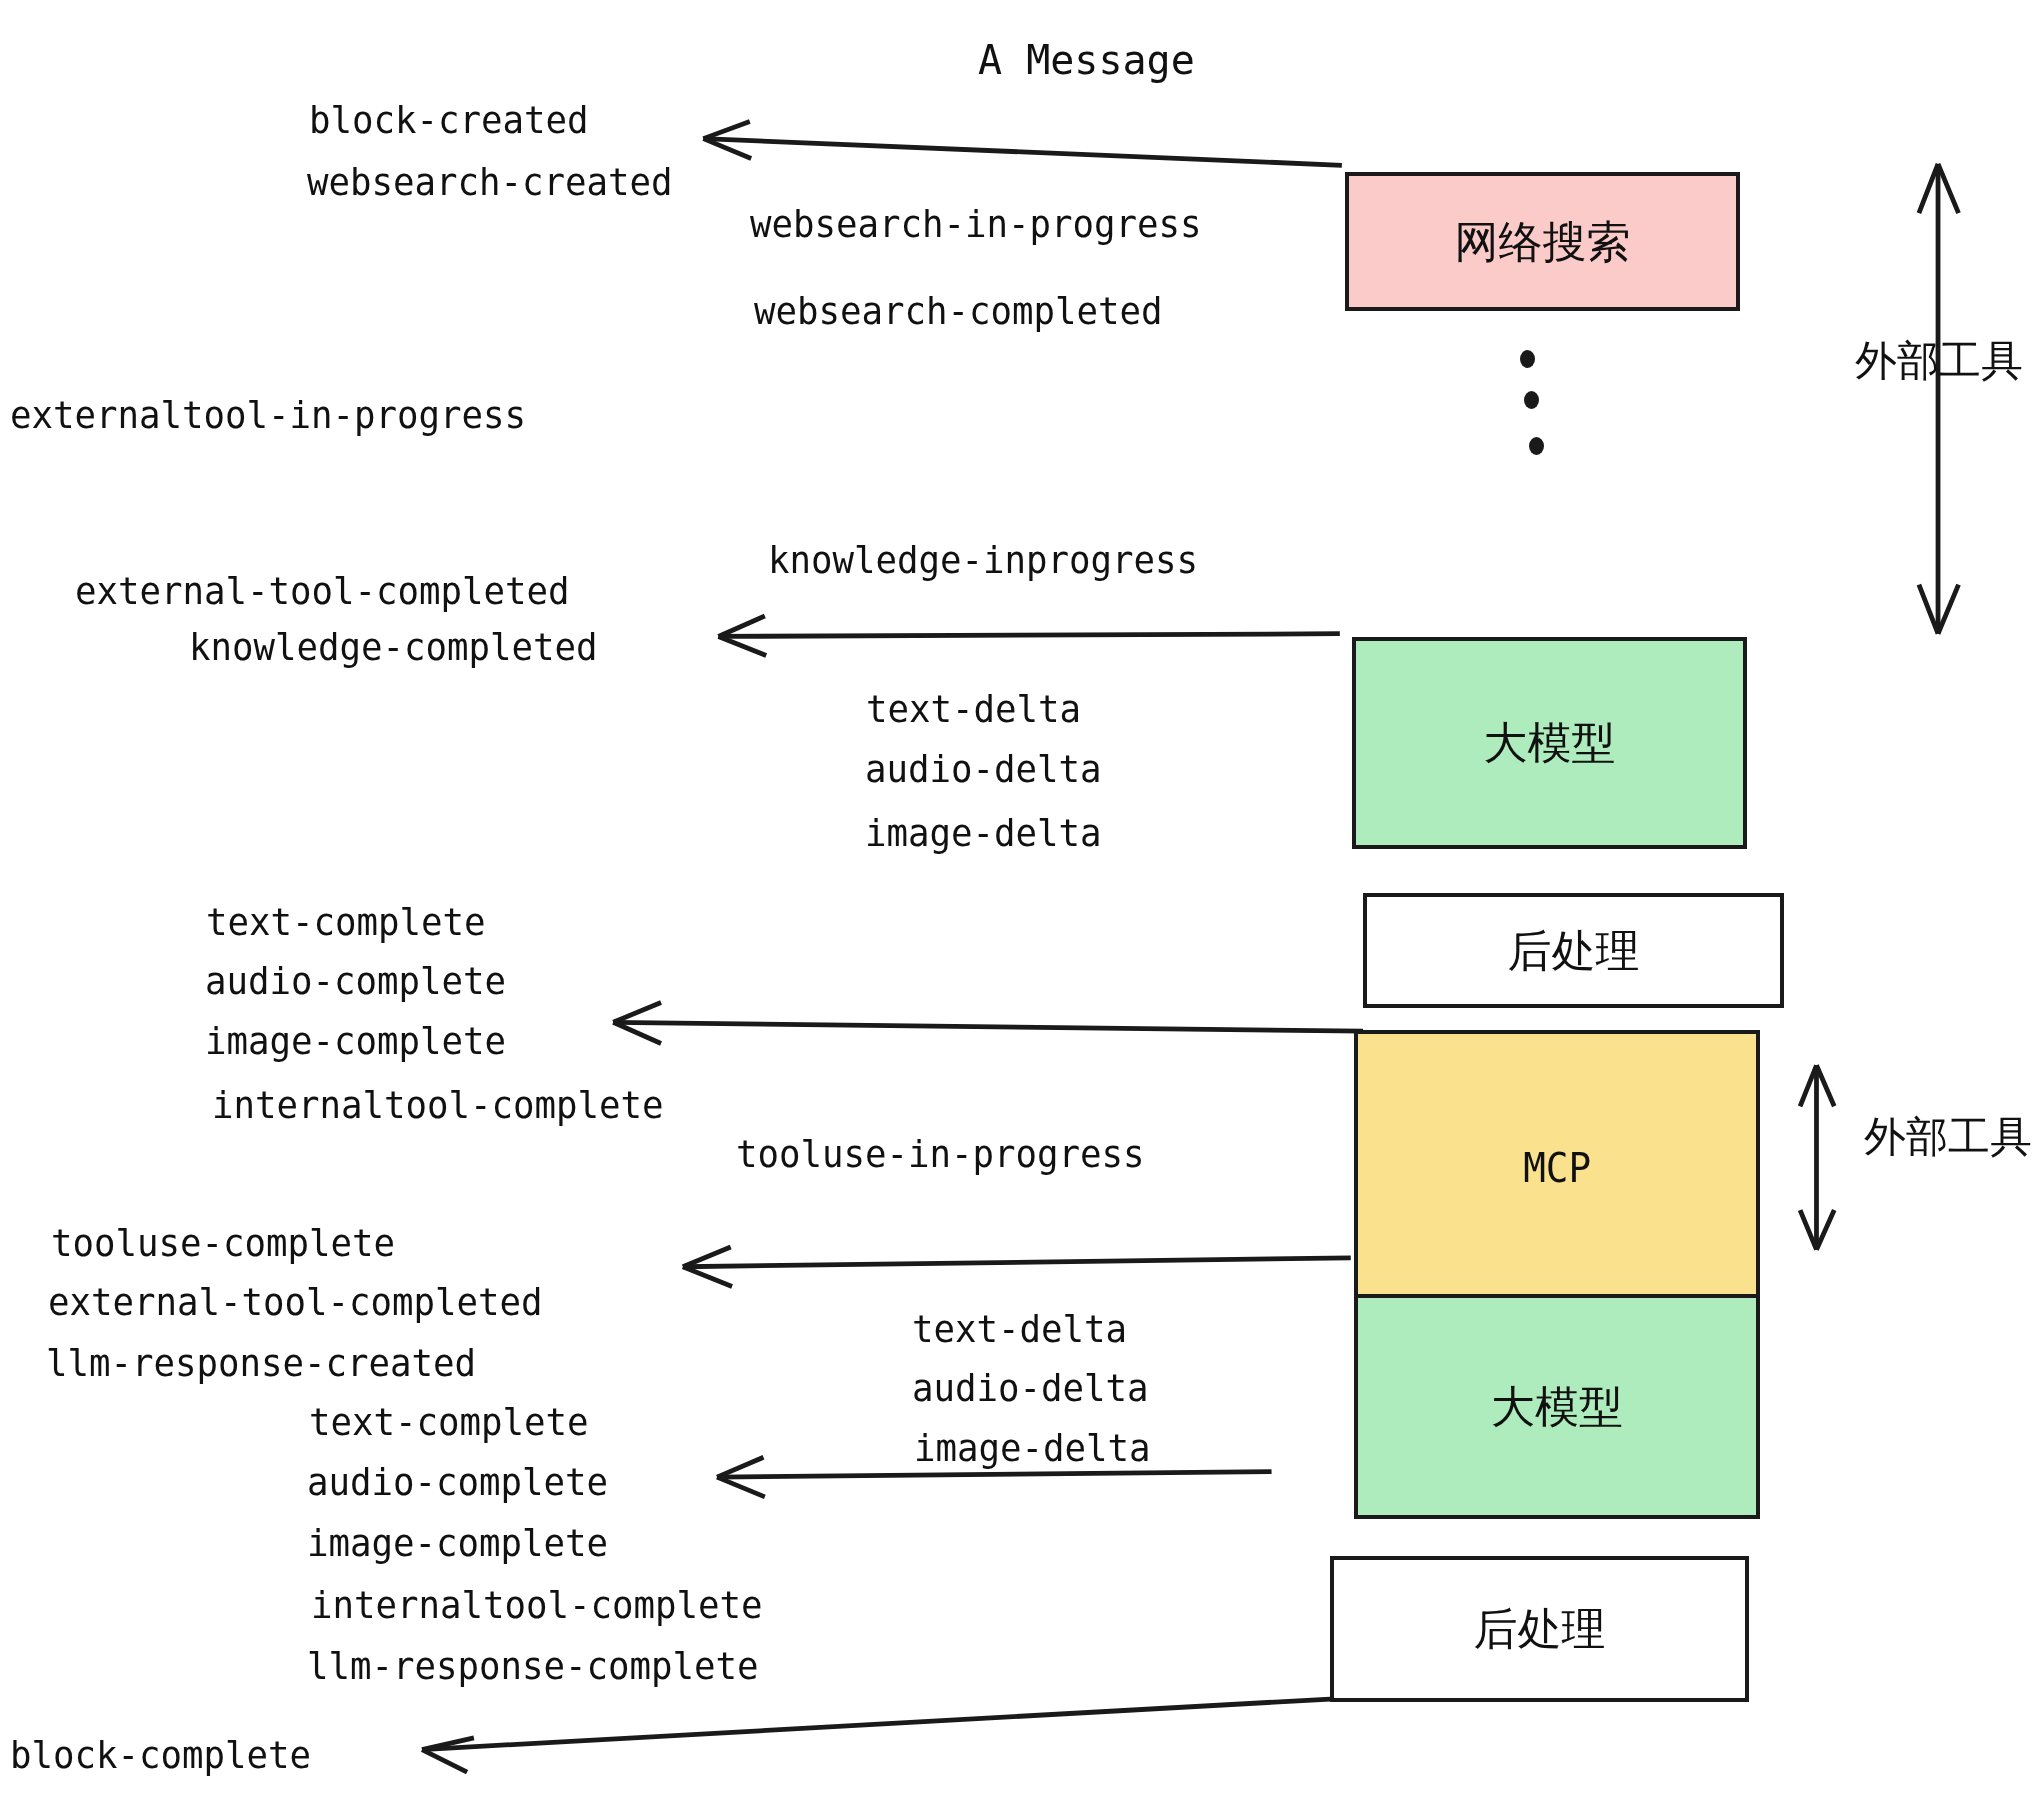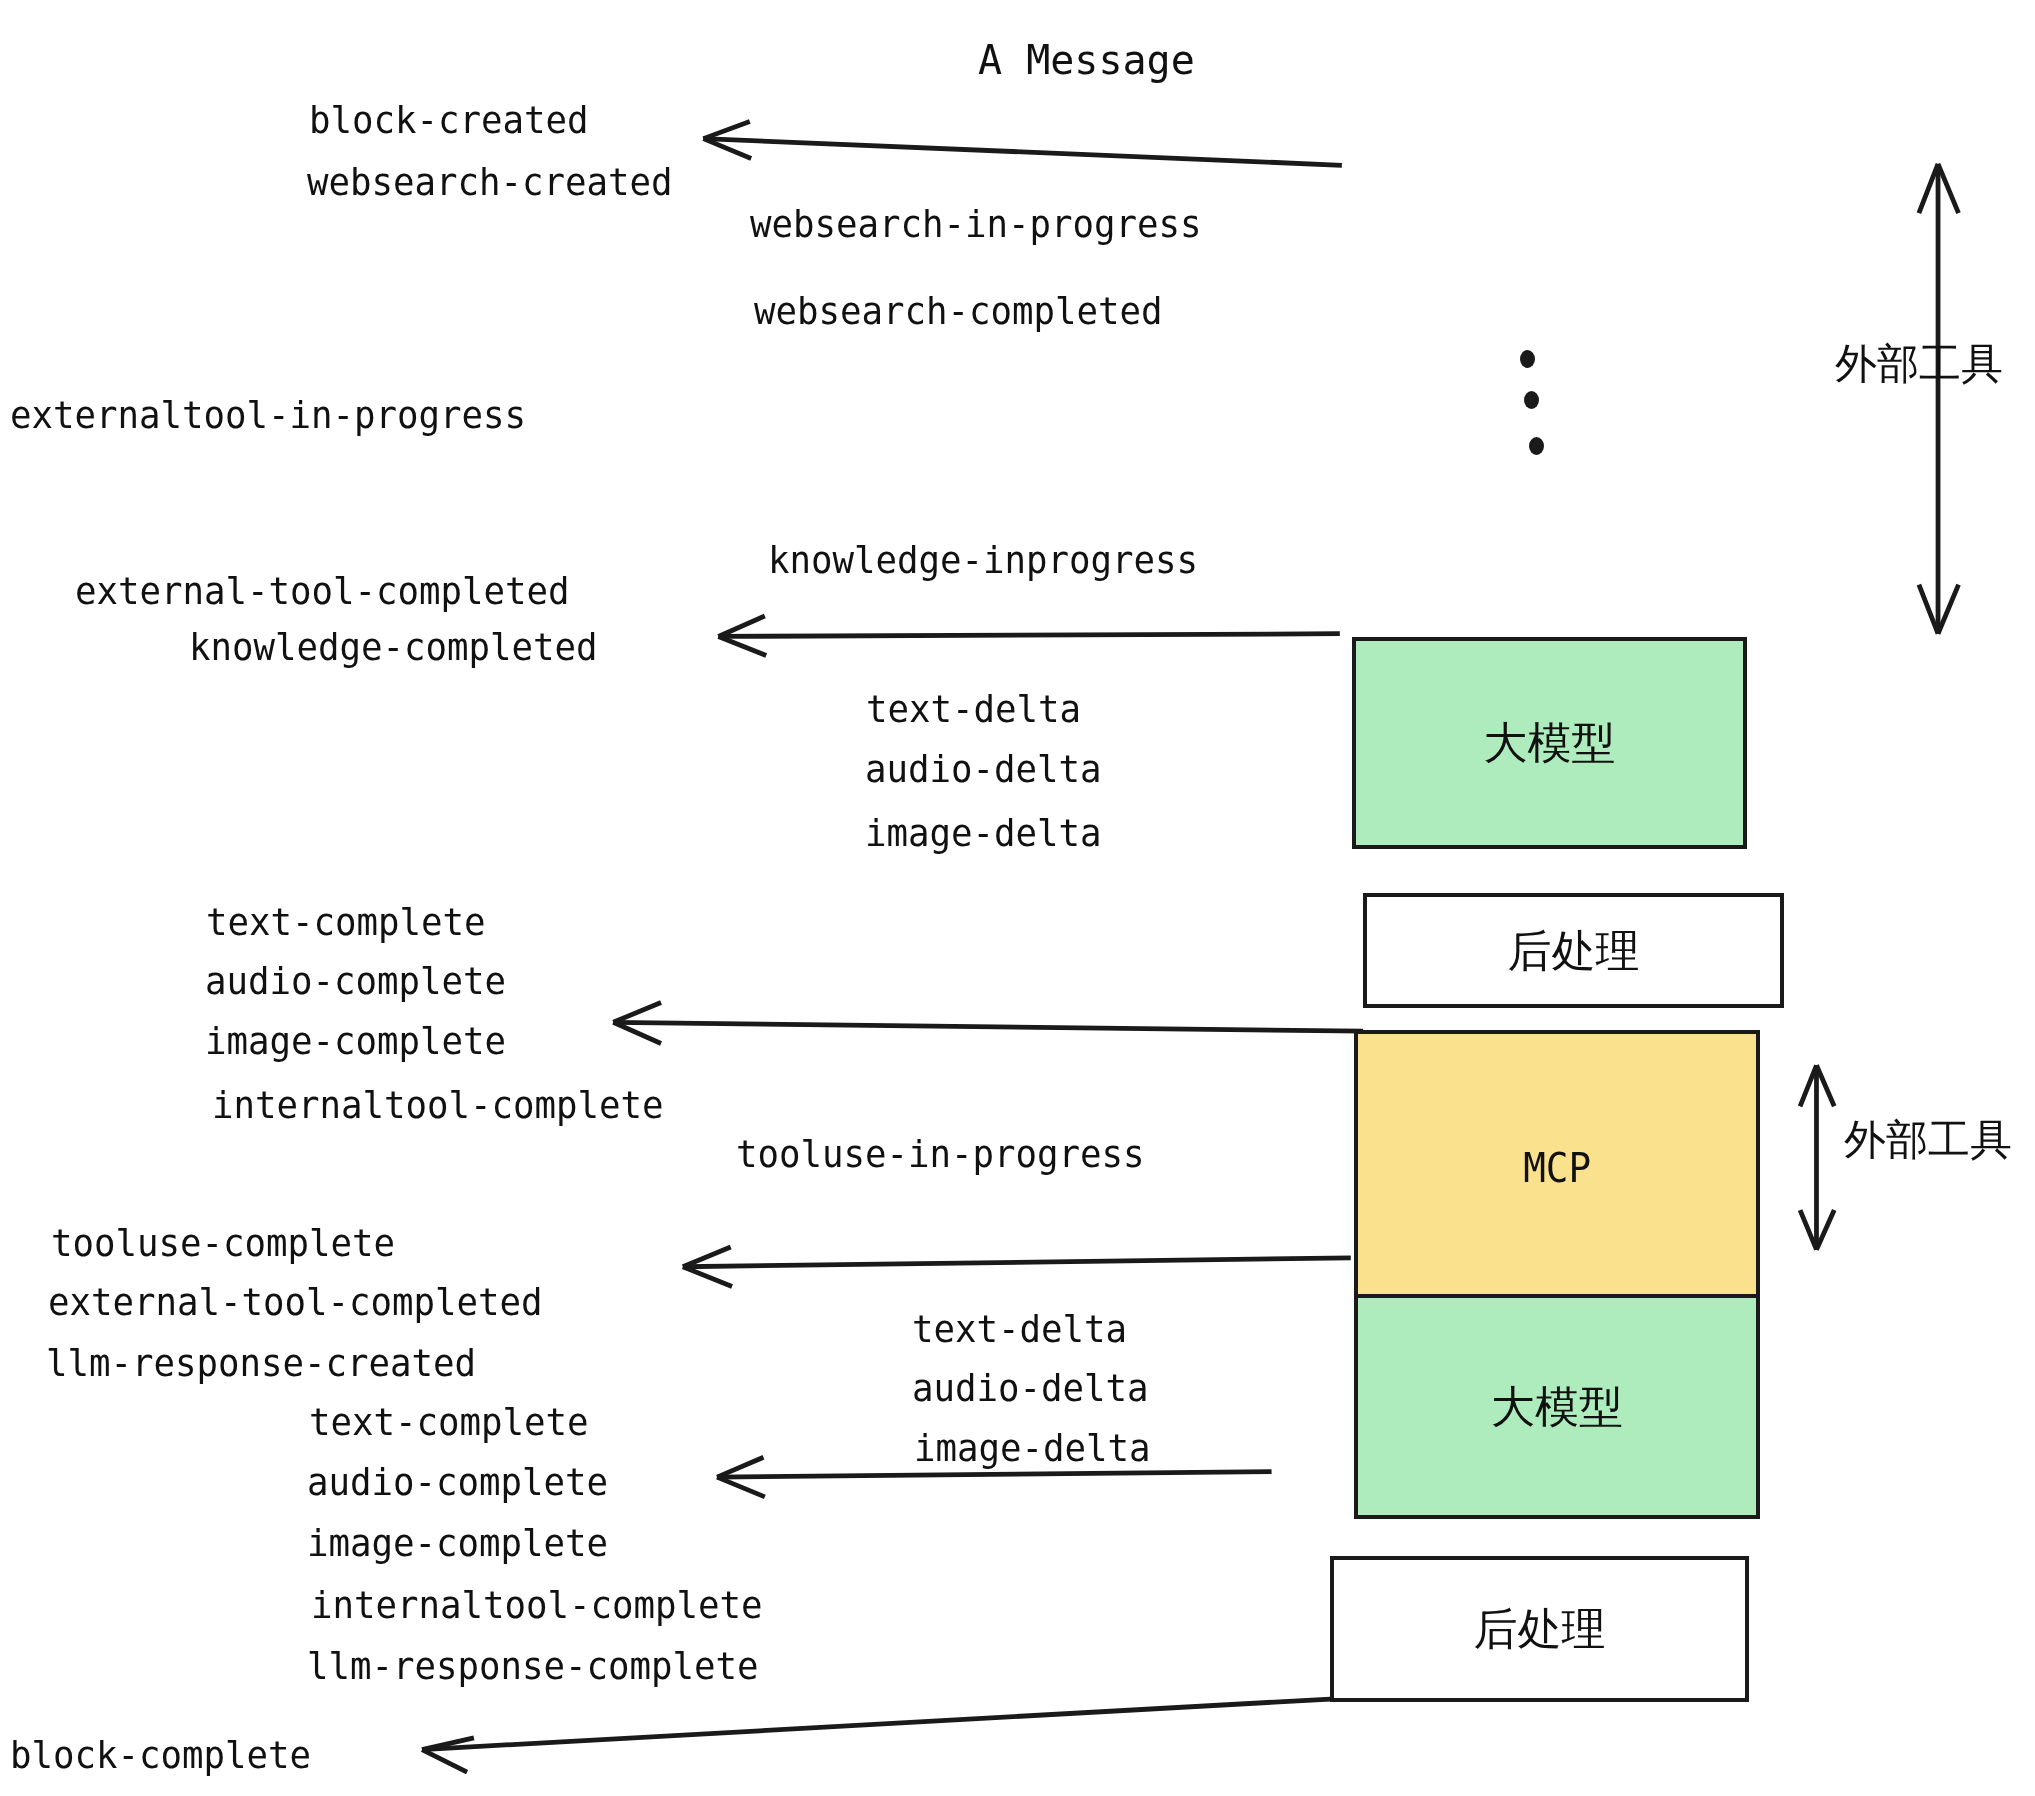--- a/index.html
+++ b/index.html
@@ -49,24 +49,25 @@
     line-height: 1;
   }
   .box.mcp span {
     font-family: "DejaVu Sans Mono", "Liberation Mono", monospace;
     font-size: 40px;
     transform: scaleX(0.94);
   }
   .side-label {
     position: absolute;
     white-space: nowrap;
-    font-family: Liberation Serif, serif;
+    font-family: Liberation Mono, monospace;
     font-size: 42px;
     color: #111111;
     line-height: 1;
+    margin-left: 20px;
   }
   .dot {
     position: absolute;
     width: 15px;
     height: 18px;
     border-radius: 50%;
     background: #1a1a1a;
   }
   svg.overlay {
     position: absolute;
@@ -157,20 +158,23 @@
   <div class="lbl" style="left:912px; top:1369px;">audio-delta</div>
   <div class="lbl" style="left:914px; top:1429px;">image-delta</div>
 
   <div class="lbl" style="left:309px; top:1403px;">text-complete</div>
   <div class="lbl" style="left:307px; top:1463px;">audio-complete</div>
   <div class="lbl" style="left:307px; top:1524px;">image-complete</div>
   <div class="lbl" style="left:311px; top:1586px;">internaltool-complete</div>
   <div class="lbl" style="left:307px; top:1647px;">llm-response-complete</div>
   <div class="lbl" style="left:9.6px; top:1736px;">block-complete</div>
 
+  <div class="box" style="left:1345px; top:172px; width:395px; height:139px; background:#fbcbc9;">
+    <span>网络搜索</span>
+  </div>
 
   <div class="dot" style="left:1520px; top:350px;"></div>
   <div class="dot" style="left:1524px; top:391px;"></div>
   <div class="dot" style="left:1529px; top:437px;"></div>
 
 
   <div class="box" style="left:1352px; top:637px; width:395px; height:212px; background:#aeecbd;">
     <span>大模型</span>
   </div>
 

